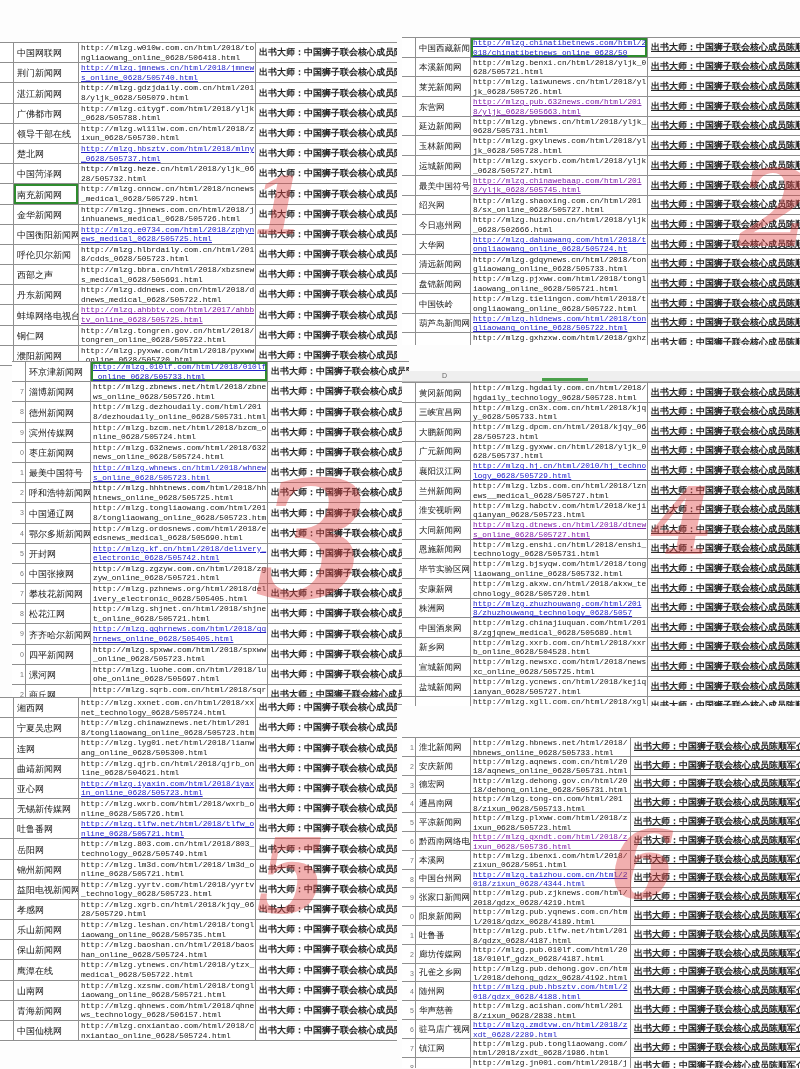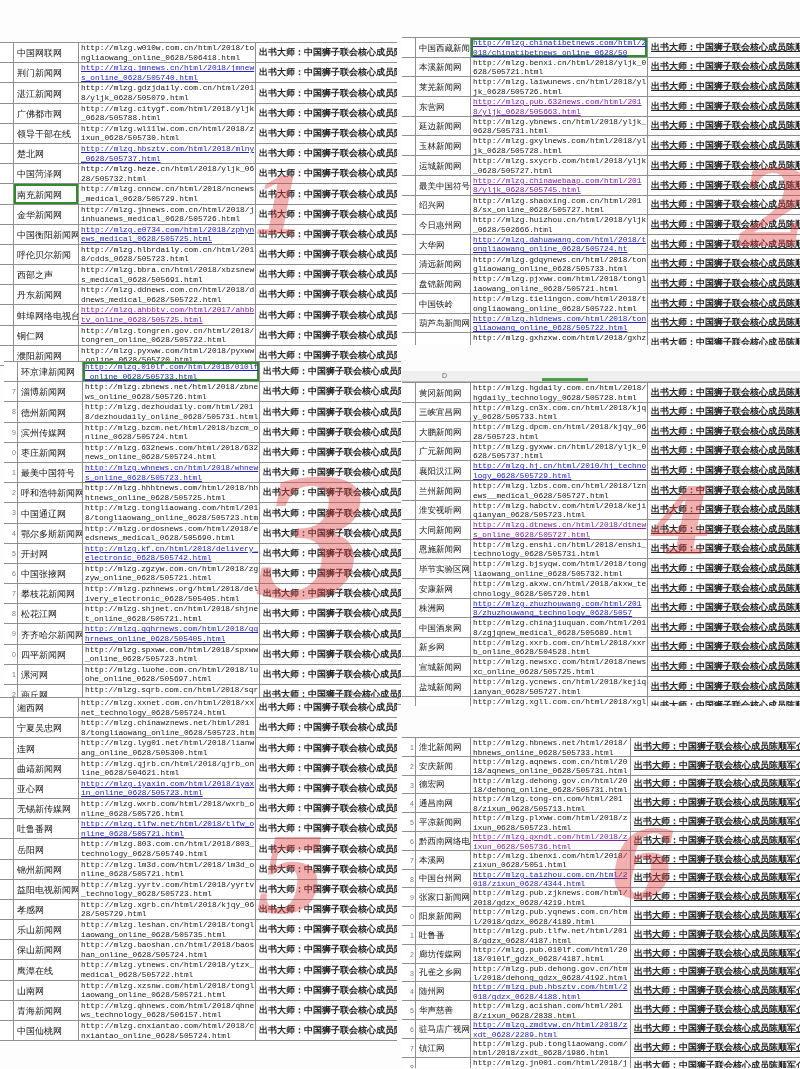--- a/index.html
+++ b/index.html
@@ -298,21 +298,21 @@
       <div class="row">
         <div class="gut"></div>
         <div class="cell site"></div>
         <div class="cell url"><span>http://mlzg.gxhzxw.com/html/2018/gxhzxw_</span></div>
         <div class="cell desc">
           <span class="desc-t">出书大师：中国狮子联会核心成员陈顺军</span>
         </div>
       </div>
     </div>
   </div>
-<div class="block left b3" style="left:4px;top:361px;width:397px;height:345px;--rh:20.2px">
+<div class="block left b3" style="left:12px;top:361px;width:397px;height:345px;--rh:20.2px">
     <div class="tbl">
       <div class="row">
         <div class="gut"></div>
         <div class="cell site">环京津新闻网</div>
         <div class="cell url active"><a class="lnk">http://mlzg.010lf.com/html/2018/010lf_online_0628/505733.html</a></div>
         <div class="cell desc">
           <span class="desc-t">出书大师：中国狮子联会核心成员陈顺军</span>
         </div>
       </div>
       <div class="row">

